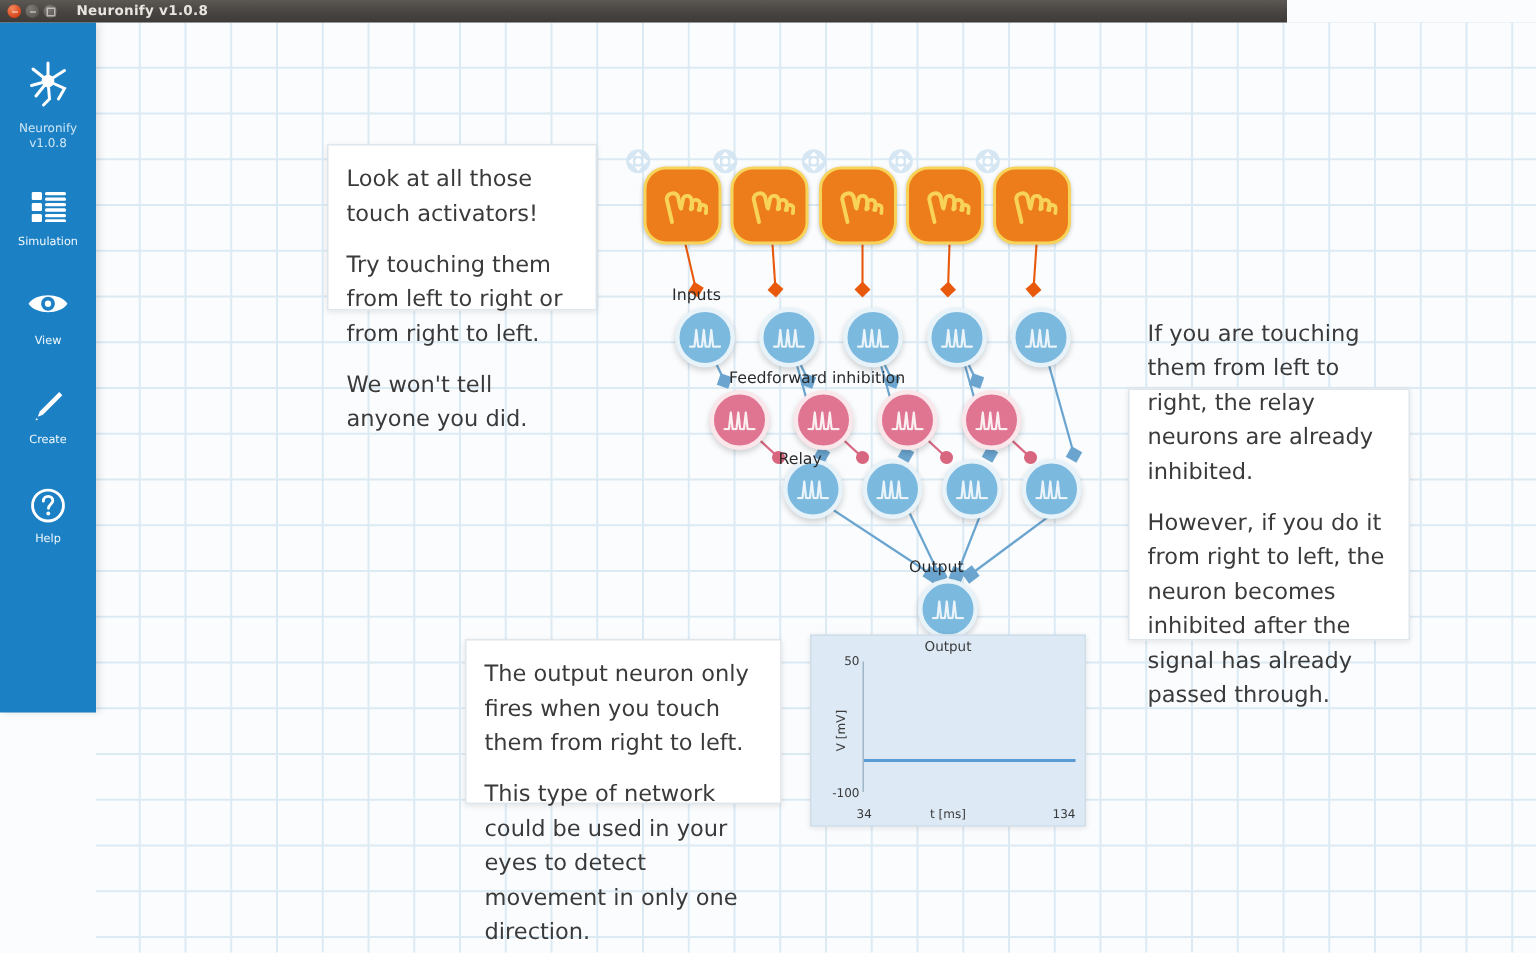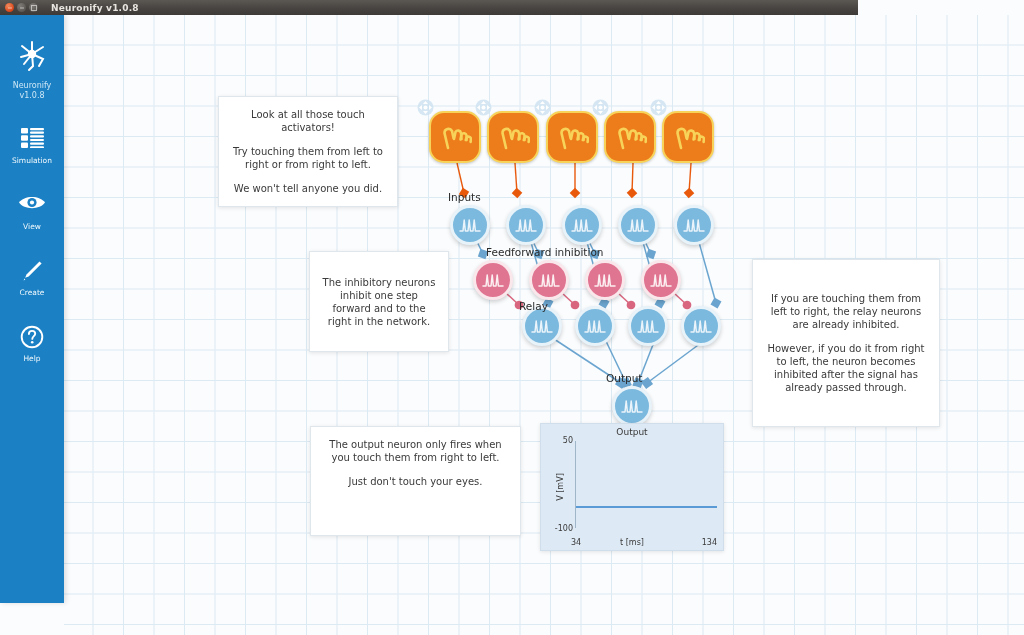--- a/index.html
+++ b/index.html
@@ -32,21 +32,21 @@
   .wbtn.max::after { width:4px; height:4px; border:1px solid rgba(255,255,255,.55); background:none; }
   #titletext {
     color: #e8e4e0; font-size: 9px; font-weight: bold;
     margin-left: 13px; letter-spacing: .2px;
     font-family: "DejaVu Sans", sans-serif;
   }
 
   
   #sidebar {
     position: absolute; left: 0; top: 15px;
-    width: 64px; height: 588px;
+    width: 64px; height: 460px;
     background: #1b80c4;
     z-index: 60;
     box-shadow: 2px 0 5px rgba(0,0,0,.13);
   }
   #brand { padding-top: 20px; text-align: center; }
   #brand .logo { display:block; margin: 0 auto 6px auto; }
   #brand .bt {
     color: #cde6f6; font-size: 8px; line-height: 10px; text-align: center;
   }
   .navitem {
@@ -102,22 +102,22 @@
     white-space: nowrap;
   }
 
   
   .note {
     position: absolute; z-index: 20;
     background: #ffffff;
     border: 1px solid #dfe6ec;
     box-shadow: 0 1px 4px rgba(0,0,0,.10);
     padding: 11px 12px;
-    font-size: 10px; line-height: 13px;
-    color: #3a3a3a; text-align: center;
+    font-size: 15px; line-height: 23px;
+    color: #3a3a3a; 
     font-family: "DejaVu Sans", sans-serif;
   }
   .note p { margin: 0; }
   .note p + p { margin-top: 11px; }
 
   
   #plot {
     position: absolute; z-index: 20;
     left: 476px; top: 408px; width: 184px; height: 128px;
     background: #dde9f4;
@@ -494,31 +494,29 @@
   <div class="clabel" style="left:422px; top:231px;">Feedforward inhibition</div>
   <div class="clabel" style="left:455px; top:285px;">Relay</div>
   <div class="clabel" style="left:542px; top:357px;">Output</div>
 
   <div class="note" style="left:154px; top:81px; width:180px; height:111px;">
     <p>Look at all those touch activators!</p>
     <p>Try touching them from left to right or from right to left.</p>
     <p>We won't tell anyone you did.</p>
   </div>
 
-  <div class="note" style="left:245px; top:236px; width:140px; height:101px; display:flex; align-items:center; justify-content:center;">
-    <p>The inhibitory neurons inhibit one step forward and to the right in the network.</p>
-  </div>
 
   <div class="note" style="left:688px; top:244px; width:188px; height:168px; display:flex; flex-direction:column; justify-content:center;">
     <p>If you are touching them from left to right, the relay neurons are already inhibited.</p>
     <p>However, if you do it from right to left, the neuron becomes inhibited after the signal has already passed through.</p>
   </div>
 
   <div class="note" style="left:246px; top:411px; width:211px; height:110px;">
     <p>The output neuron only fires when you touch them from right to left.</p>
+    <p>This type of network could be used in your eyes to detect movement in only one direction.</p>
     <p>Just don't touch your eyes.</p>
   </div>
 
   <div id="plot">
     <div class="ptitle">Output</div>
     <div class="inner">
       <div class="ytop">50</div>
       <div class="ybot">-100</div>
       <div class="trace" id="trace" style="bottom: 23.3333%; background: rgb(91, 155, 213);"></div>
     </div>

